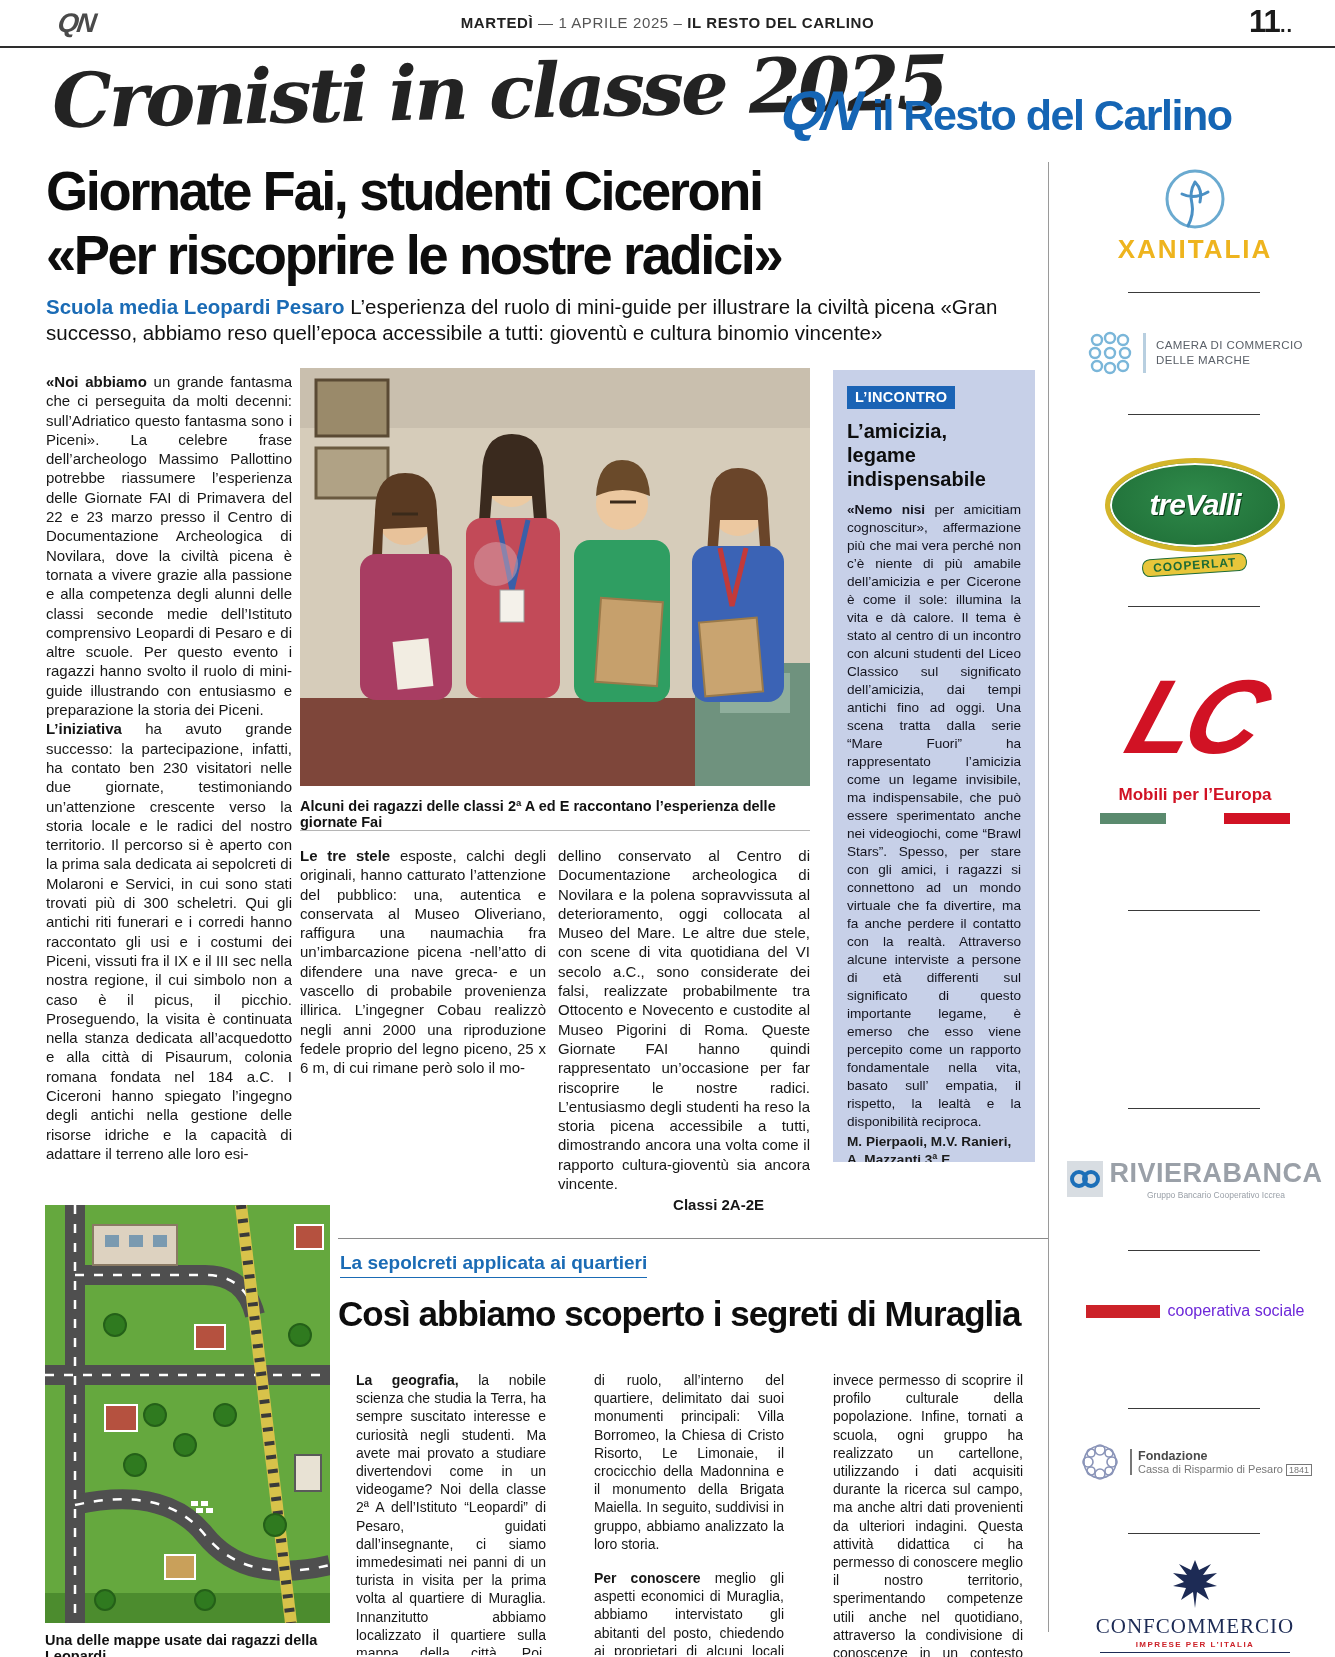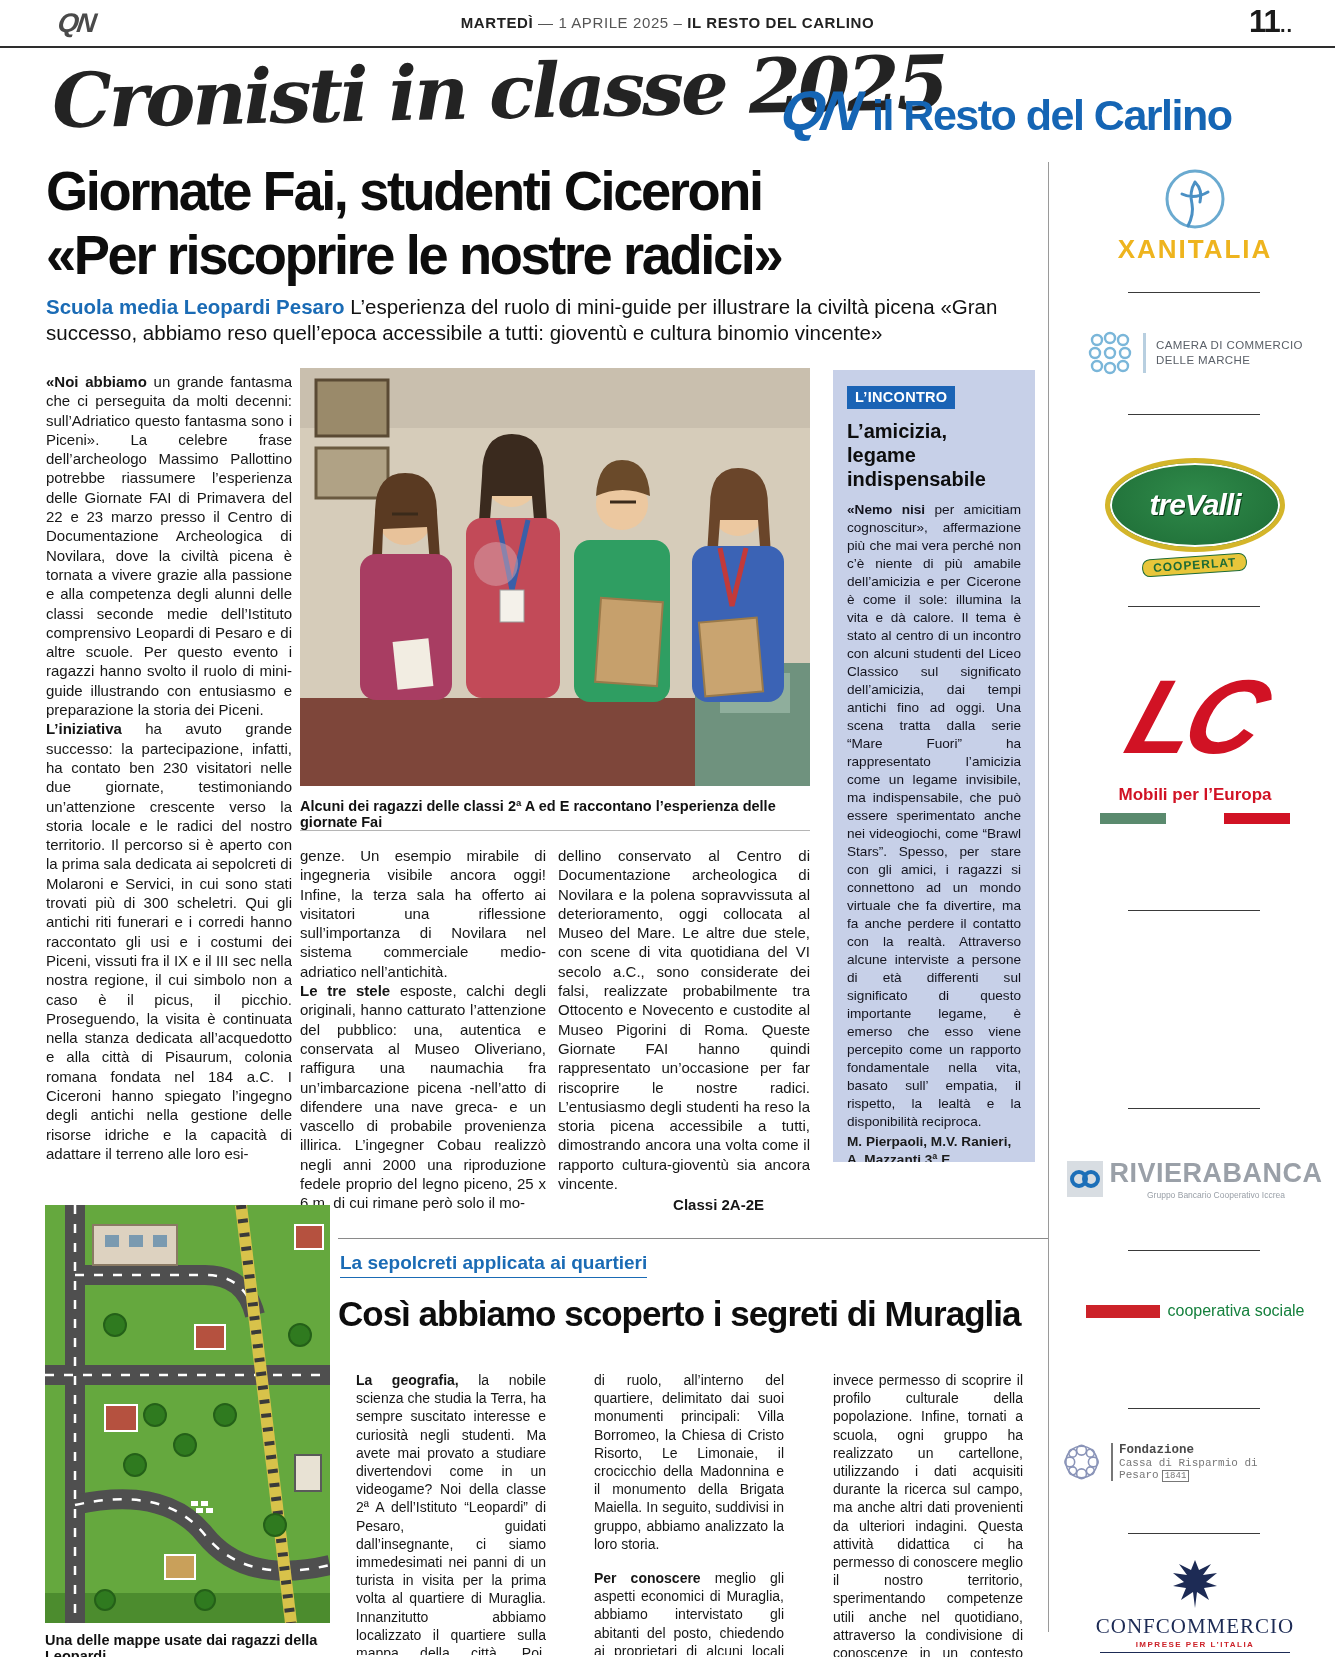--- a/index.html
+++ b/index.html
@@ -60,22 +60,22 @@
   .lc-flag .g{width:66px;height:11px;background:#5a8a6e;}
   .lc-flag .r{width:66px;height:11px;background:#d11224;}
   .cerb-name{font-family:"Liberation Serif",serif;font-size:27px;letter-spacing:2px;color:#1a1a1a;}
   .cerb-sub{font-size:9px;letter-spacing:6px;color:#8a8a72;margin-top:4px;}
   .riv{display:flex;align-items:center;justify-content:center;gap:6px;}
   .riv-name{font-size:27px;color:#9aa0a8;letter-spacing:.5px;font-weight:bold;}
   .riv-sub{font-size:8.5px;color:#9aa0a8;margin-top:1px;}
   .lab-name{color:#cc2229;font-weight:bold;font-size:31px;letter-spacing:.5px;}
   .lab-row{display:flex;align-items:center;gap:8px;justify-content:center;margin-top:2px;}
   .lab-bar{width:74px;height:13px;background:#cc2229;}
-  .lab-sub{color:#15803d;font-size:16px;}
-  .fond{display:flex;align-items:center;gap:8px;justify-content:center;font-family:Liberation Mono, monospace;}
+  .lab-sub{color:#6d28d9;font-size:16px;}
+  .fond{display:flex;align-items:center;gap:8px;justify-content:center;}
   .fond-txt{text-align:left;border-left:2px solid #777;padding-left:6px;}
   .fond-l1{font-weight:bold;font-size:12.5px;color:#4a4a4a;}
   .fond-l2{font-size:11px;color:#777;}
   .fond-l2 .yr{border:1px solid #777;padding:0 2px;margin-left:3px;font-size:9px;}
   .conf-name{font-family:"Liberation Serif",serif;font-size:21px;letter-spacing:1px;color:#1d2b55;}
   .conf-s1{font-size:8px;color:#cc2229;letter-spacing:1.5px;font-weight:bold;margin-top:1px;}
   .conf-rule{border-top:1px solid #1d2b55;width:190px;margin:3px auto;}
   .conf-s2{font-size:9.5px;color:#1d2b55;letter-spacing:.5px;}
   
   .kicker{color:#1a6bb5;font-size:19px;font-weight:bold;border-bottom:1.5px solid #1a6bb5;padding-bottom:3px;display:inline-block;}
@@ -143,21 +143,20 @@
       <path d="M410 138 q0 -38 28 -38 q30 0 30 38 l4 66 l-10 2 l-4 -54 l-38 0 l-4 54 l-10 -2 Z" fill="#6a452a"></path>
       <rect x="392" y="178" width="92" height="156" rx="16" fill="#3b63b5"></rect>
       <path d="M420 180 l12 58 l14 -58" fill="none" stroke="#c23a3a" stroke-width="5"></path>
       <rect x="402" y="252" width="58" height="74" fill="#c9a470" stroke="#9a7a4a" stroke-width="2" transform="rotate(-5 431 289)"></rect>
     </svg>
   </div>
   <div class="abs caption" style="left:300px;top:798px;width:510px;">Alcuni dei ragazzi delle classi 2ª A ed E raccontano l’esperienza delle giornate Fai</div>
   <div class="abs caprule" style="left:300px;top:830px;width:510px;"></div>
 
   <div class="abs bodycol" style="left:300px;top:846px;width:246px;height:370px;">
-    <p><span>genze. Un esempio mirabile di ingegneria visibile ancora oggi! Infine, la terza sala ha offerto ai visitatori una riflessione sull’importanza di Novilara nel sistema commerciale medio-adriatico nell’antichità.</span></p>
     <p><b>Le tre stele</b><span> esposte, calchi degli originali, hanno catturato l’attenzione del pubblico: una, autentica e conservata al Museo Oliveriano, raffigura una naumachia fra un’imbarcazione picena -nell’atto di difendere una nave greca- e un vascello di probabile provenienza illirica. L’ingegner Cobau realizzò negli anni 2000 una riproduzione fedele proprio del legno piceno, 25 x 6 m, di cui rimane però solo il mo-</span></p>
   </div>
   <div class="abs bodycol" style="left:558px;top:846px;width:252px;height:384px;">
     <p><span>dellino conservato al Centro di Documentazione archeologica di Novilara e la polena sopravvissuta al deterioramento, oggi collocata al Museo del Mare. Le altre due stele, con scene di vita quotidiana del VI secolo a.C., sono considerate dei falsi, realizzate probabilmente tra Ottocento e Novecento e custodite al Museo Pigorini di Roma. Queste Giornate FAI hanno quindi rappresentato un’occasione per far riscoprire le nostre radici. L’entusiasmo degli studenti ha reso la storia picena accessibile a tutti, dimostrando ancora una volta come il rapporto cultura-gioventù sia ancora vincente.</span></p>
     <div class="sig">Classi 2A-2E</div>
   </div>
 
   <div class="abs box" style="left:833px;top:370px;width:202px;height:792px;">
     <span class="box-label">L’INCONTRO</span>
     <div class="box-title">L’amicizia, legame indispensabile</div>

